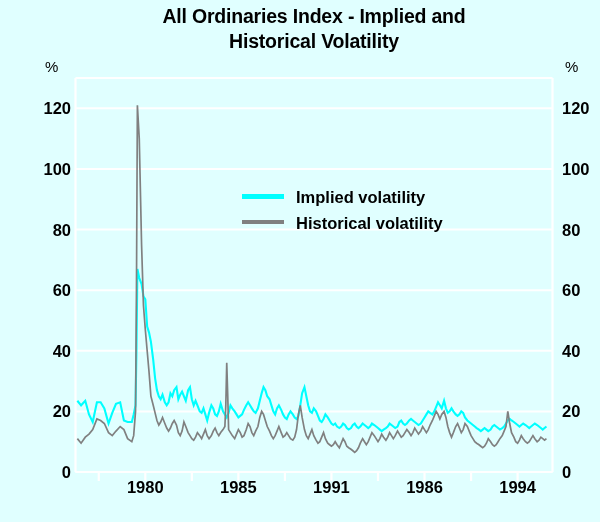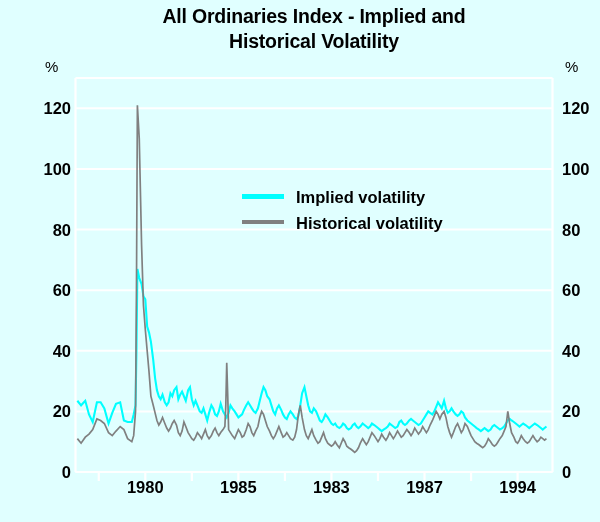--- a/index.html
+++ b/index.html
@@ -79,22 +79,22 @@
       <div class="ytick right" style="top: 402.385px;">20</div>
       <div class="ytick right" style="top: 341.769px;">40</div>
       <div class="ytick right" style="top: 281.154px;">60</div>
       <div class="ytick right" style="top: 220.538px;">80</div>
       <div class="ytick right" style="top: 159.923px;">100</div>
       <div class="ytick right" style="top: 99.3077px;">120</div>
     </div>
   <div id="xtick-container">
       <div class="xtick" style="left: 96.3049px; top: 477px;">1980</div>
       <div class="xtick" style="left: 189.378px; top: 477px;">1985</div>
-      <div class="xtick" style="left: 282.451px; top: 477px;">1983</div>
-      <div class="xtick" style="left: 375.524px; top: 477px;">1987</div>
+      <div class="xtick" style="left: 282.451px; top: 477px;">1991</div>
+      <div class="xtick" style="left: 375.524px; top: 477px;">1986</div>
       <div class="xtick" style="left: 468.598px; top: 477px;">1994</div>
     </div>
 
   <svg id="plot-svg" width="600" height="522">
     <g id="gridlines">
         <line x1="61.5" y1="472" x2="538.5" y2="472" stroke="#FFFFFF" stroke-width="2"></line>
         <line x1="61.5" y1="411.38461538461536" x2="538.5" y2="411.38461538461536" stroke="#FFFFFF" stroke-width="2"></line>
         <line x1="61.5" y1="350.7692307692308" x2="538.5" y2="350.7692307692308" stroke="#FFFFFF" stroke-width="2"></line>
         <line x1="61.5" y1="290.15384615384613" x2="538.5" y2="290.15384615384613" stroke="#FFFFFF" stroke-width="2"></line>
         <line x1="61.5" y1="229.53846153846152" x2="538.5" y2="229.53846153846152" stroke="#FFFFFF" stroke-width="2"></line>

